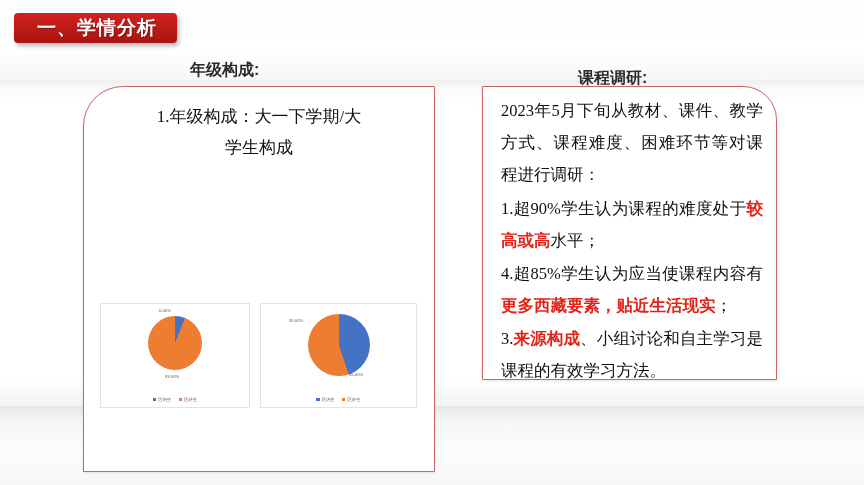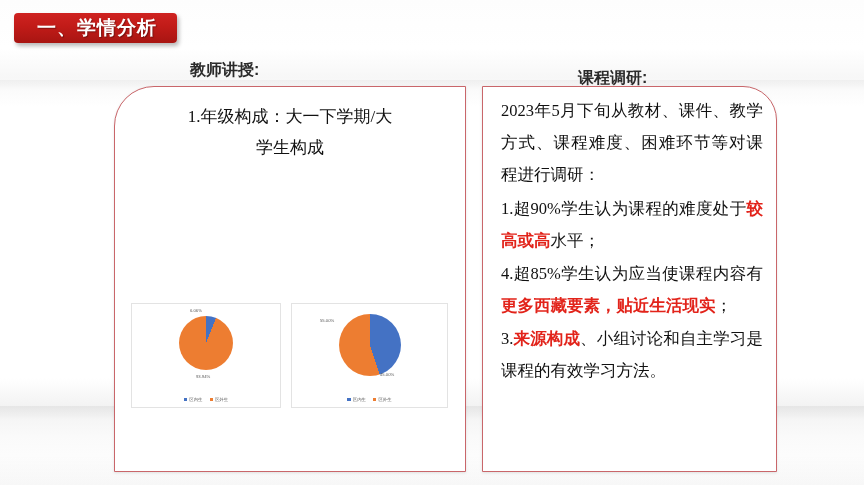--- a/index.html
+++ b/index.html
@@ -39,28 +39,28 @@
   .col-head{
     position:absolute;font-family:"Liberation Sans",sans-serif;
     font-weight:bold;font-size:16px;color:#2b2b2b;white-space:nowrap;
   }
   #head-left{left:190px;top:60px;}
   #head-right{left:578px;top:68px;}
 
   
   .card{position:absolute;background:#ffffff;box-sizing:border-box;}
   #card-left{
-    left:114px;top:86px;width:352px;height:386px;
+    left:83px;top:86px;width:352px;height:386px;
     border:1.2px solid #c9666a;
     border-radius:40px 0 0 0;
     box-shadow:0 1px 3px rgba(0,0,0,0.10);
     padding-left:45px;
   }
   #card-right{
-    left:482px;top:86px;width:295px;height:386px;
+    left:482px;top:86px;width:295px;height:294px;
     border:1.2px solid #c9666a;
     border-radius:0 34px 0 0;
     box-shadow:0 1px 3px rgba(0,0,0,0.10);
   }
 
   
   .lt-block{position:absolute;left:0;width:350px;text-align:center;
     font-size:17px;color:#111;line-height:1.85;}
   .lt-line{white-space:nowrap;}
   #lt-1{top:14px;}
@@ -117,21 +117,21 @@
 
 <div class="bg-wrap"></div>
 <div class="bg-soft-1"></div>
 <div class="bg-soft-2"></div>
 <div class="bg-soft-3"></div>
 
 <div class="banner">
   <span class="banner-text">一、学情分析</span>
 </div>
 
-<div class="col-head" id="head-left">教师讲授:</div>
+<div class="col-head" id="head-left">年级构成:</div>
 <div class="col-head" id="head-right">课程调研:</div>
 
 <div class="card" id="card-left">
   <div class="lt-block" id="lt-1">
     <div class="lt-line">1.年级构成：大一下学期/大</div>
     <div class="lt-line">学生构成</div>
   </div>
 
   <div class="chart-row">
     <div class="chart-box">

